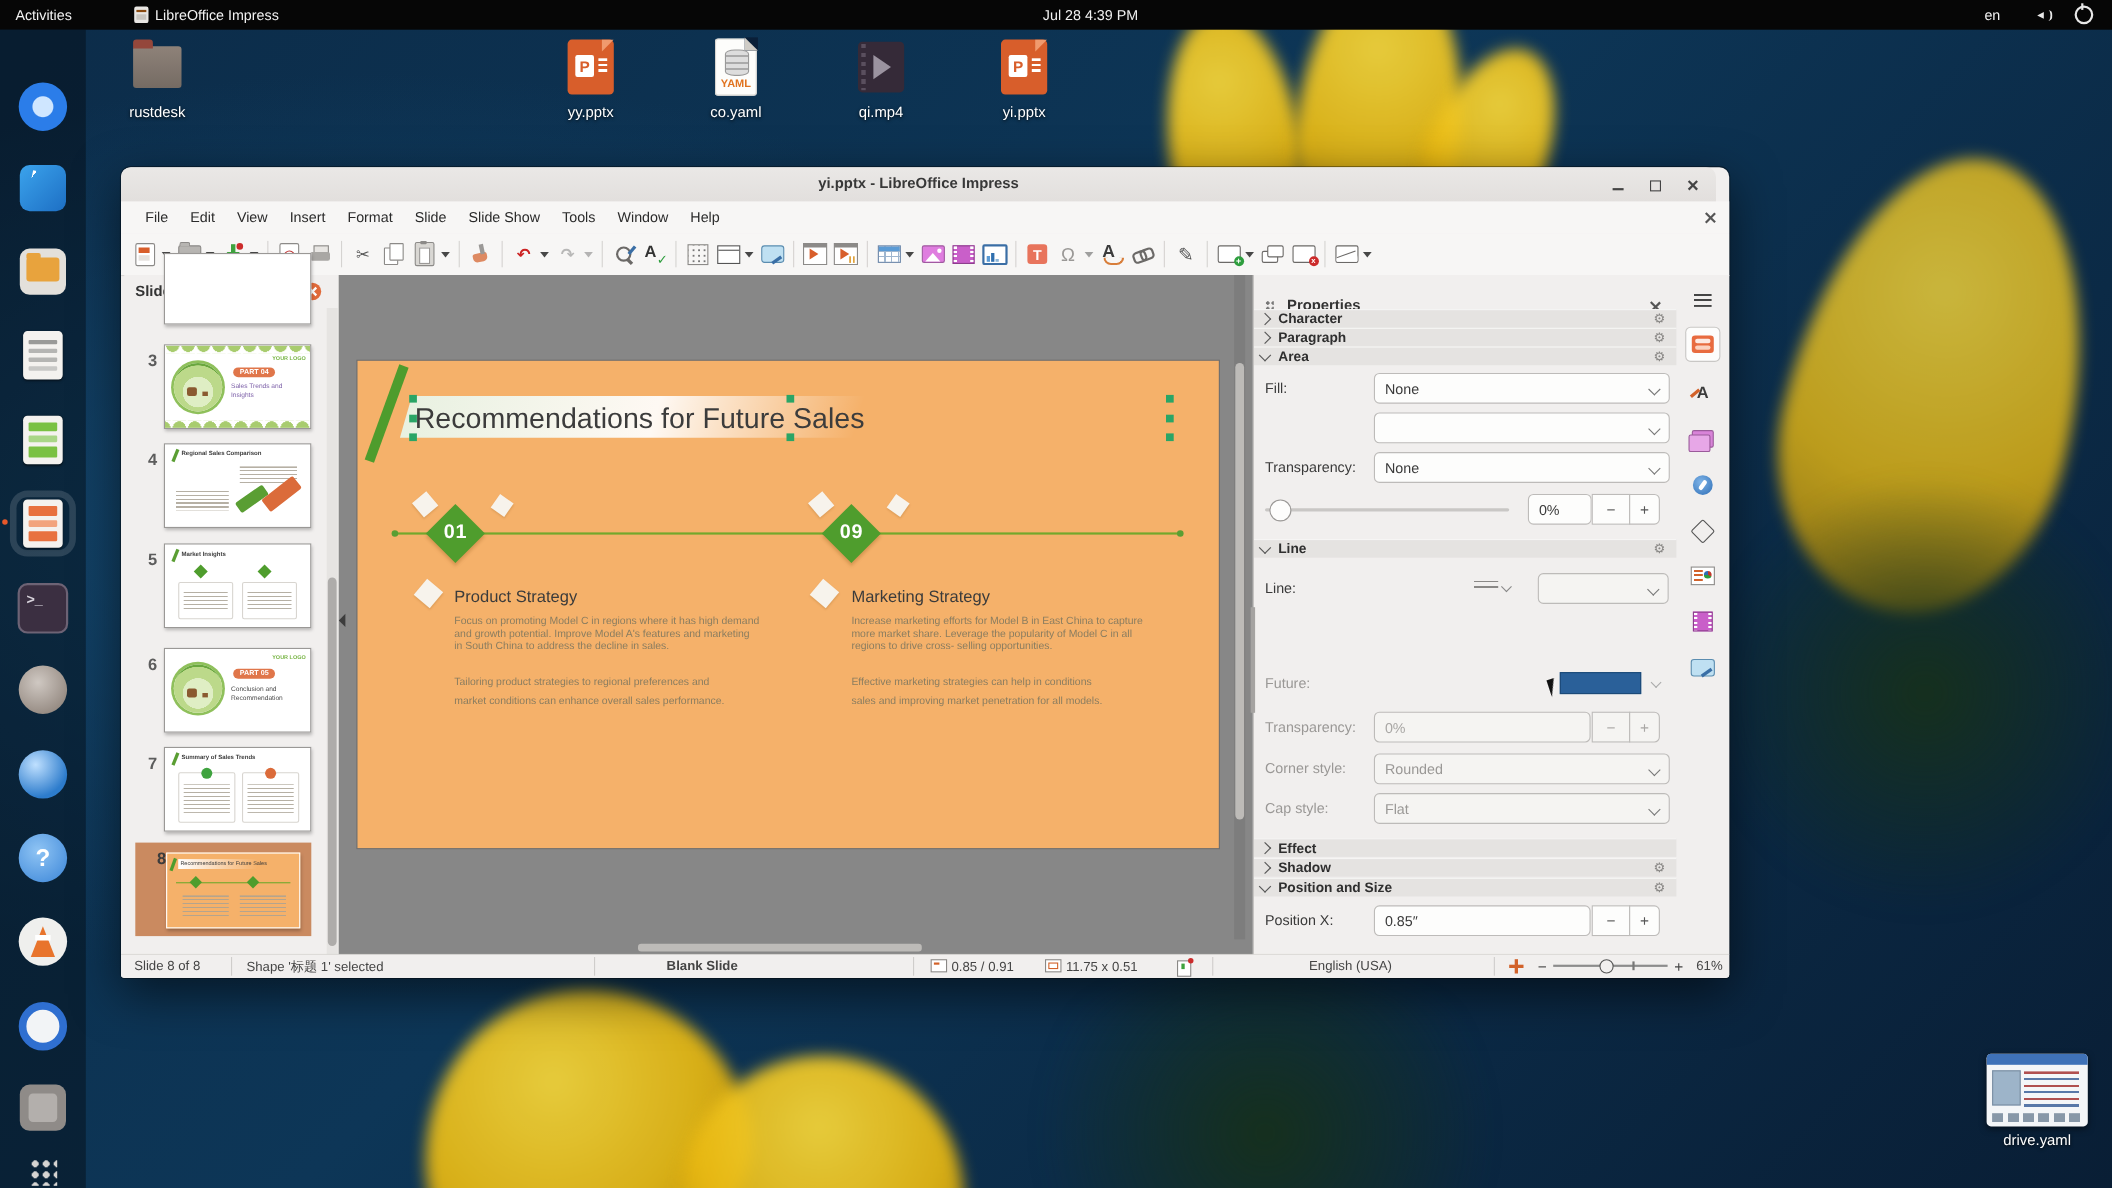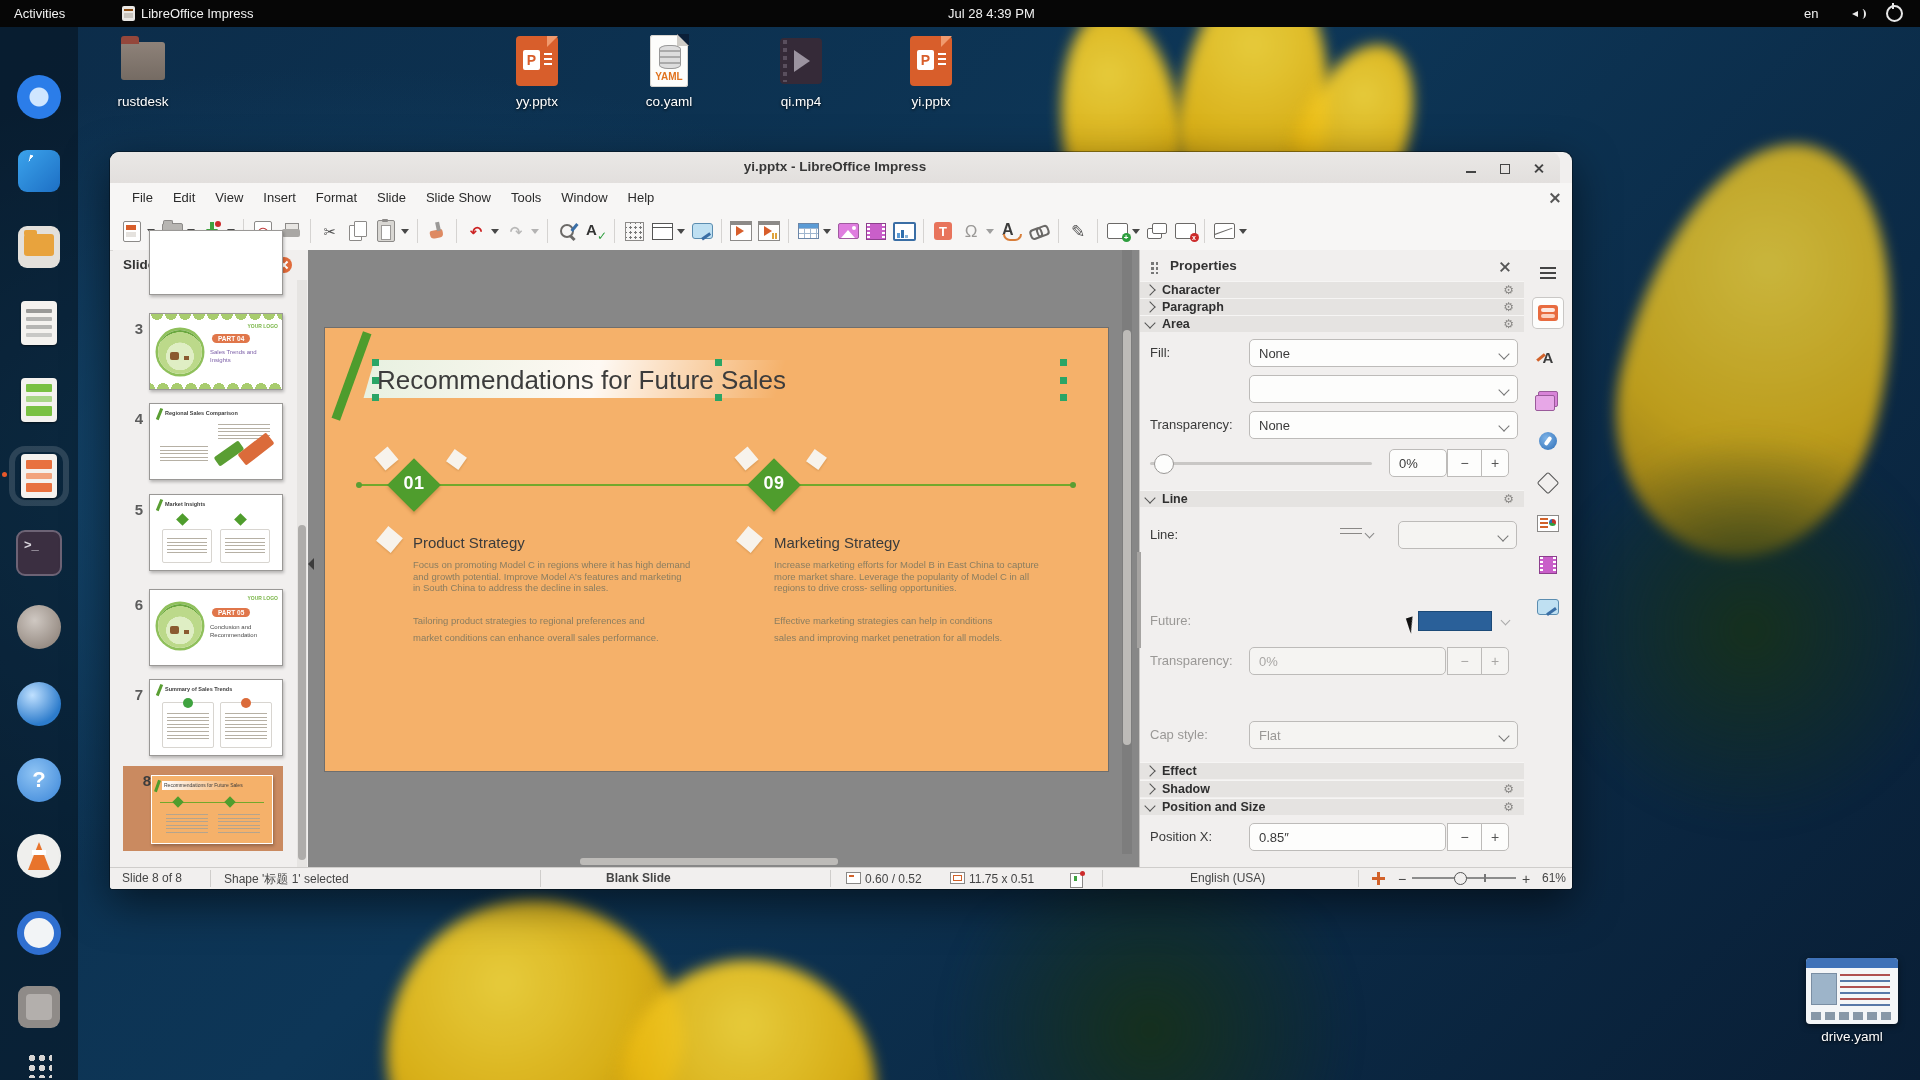--- a/index.html
+++ b/index.html
@@ -179,21 +179,21 @@
   .wdia{position:absolute;background:#f7f3ec;box-shadow:1px 1px 2px rgba(120,70,10,.2);}
   .s-head{position:absolute;top:206px;font-size:15px;color:#3b3b3b;}
   .s-para{position:absolute;width:278px;font-size:9.5px;line-height:11.5px;color:#8a7d60;}
   .s-para2{position:absolute;width:290px;font-size:9.5px;line-height:17px;color:#8a7d60;}
   .vsb{position:absolute;right:7px;top:0;width:10px;bottom:14px;background:#7d7d7d;}
   .vsb .th{position:absolute;left:1px;width:8px;border-radius:4px;background:#bdbbb8;}
   .hsb-th{position:absolute;height:7px;border-radius:3px;background:#bdbbb8;}
   .splitter-arrow{position:absolute;left:0;top:308px;width:0;height:0;border-top:6px solid #0000;border-bottom:6px solid #0000;border-right:6px solid #3c3c3c;}
   
   #props{position:absolute;left:1029px;top:98px;width:386px;bottom:21px;background:#f1efee;border-left:1px solid #c6c4c2;}
-  #props .hdr{position:absolute;left:0;top:5px;right:0;height:24px;}
+  #props .hdr{position:absolute;left:0;top:17px;right:0;height:24px;}
   #props .hdr .t{position:absolute;left:30px;top:3px;font-weight:bold;font-size:13.5px;color:#333;}
   .dots6{position:absolute;left:10px;top:6px;width:8px;height:13px;background:radial-gradient(circle 1.5px,#777 97%,#0000 100%);background-size:5px 5px;}
   .xclose{position:absolute;right:14px;top:5px;width:14px;height:14px;}
   .xclose:before,.xclose:after{content:"";position:absolute;left:6px;top:1px;width:1.6px;height:12px;background:#555;}
   .xclose:before{transform:rotate(45deg);} .xclose:after{transform:rotate(-45deg);}
   .psec{position:absolute;left:0;width:384px;height:16px;background:#e5e3e1;border-top:1px solid #f6f5f4;display:flex;align-items:center;font-size:12.5px;font-weight:bold;color:#2f2f2f;}
   .psec .gear{margin-left:auto;margin-right:10px;font-size:12px;color:#8a8886;font-weight:normal;}
   .chv{width:7px;height:7px;border-right:1.6px solid #555;border-bottom:1.6px solid #555;margin:0 8px 0 6px;}
   .chv.r{transform:rotate(-45deg);} .chv.d{transform:rotate(45deg);margin-top:-3px;}
   .plabel{position:absolute;left:10px;top:7px;font-size:13px;color:#3a3a3a;}
@@ -790,20 +790,27 @@
         <span style="position:absolute;left:362px;top:11px;width:6px;height:6px;border-right:1.5px solid #aaa;border-bottom:1.5px solid #aaa;transform:rotate(45deg);"></span>
       </div>
       <div class="prow dis" style="top:396px;">
         <span class="plabel">Transparency:</span>
         <div class="spin" style="left:109px;width:186px;">
             <span>0%</span>
           </div>
         <div class="sbtn" style="left:307px;">−</div>
         <div class="sbtn" style="left:341px;width:26px;border-radius:0 5px 5px 0;">+</div>
       </div>
+      <div class="prow dis" style="top:434px;">
+        <span class="plabel">Corner style:</span>
+        <div class="dd" style="left:109px;width:258px;">
+            <span>Rounded</span>
+            <span class="chev"></span>
+          </div>
+      </div>
       <div class="prow dis" style="top:470px;">
         <span class="plabel">Cap style:</span>
         <div class="dd" style="left:109px;width:258px;">
             <span>Flat</span>
             <span class="chev"></span>
           </div>
       </div>
 
       <div class="psec" style="top:512px;">
           <span class="chv r"></span>
@@ -860,21 +867,21 @@
         </div>
     </div>
 
     <div id="statusbar">
       <span class="it" style="left:12px;">Slide 8 of 8</span>
       <span class="ssep" style="left:100px;"></span>
       <span class="it" style="left:114px;">Shape '标题 1' selected</span>
       <span class="ssep" style="left:430px;"></span>
       <span class="it" style="left:496px;font-weight:bold;">Blank Slide</span>
       <span class="ssep" style="left:720px;"></span>
-      <span class="it" style="left:736px;"><span class="st-ico pos"></span><span>0.60 / 0.52</span></span>
+      <span class="it" style="left:736px;"><span class="st-ico pos"></span><span>0.85 / 0.91</span></span>
       <span class="it" style="left:840px;"><span class="st-ico size"></span><span>11.75 x 0.51</span></span>
       <span class="it" style="left:960px;"><span class="st-save"></span></span>
       <span class="ssep" style="left:992px;"></span>
       <span class="it" style="left:1080px;">English (USA)</span>
       <span class="ssep" style="left:1248px;"></span>
       <span class="fitico" style="left:1262px;"></span>
       <span class="it" style="left:1288px;font-size:14px;">−</span>
       <span class="zoomtrack" style="left:1302px;">
         <span class="zoomtick"></span>
         <span class="zoomthumb" style="left:42px;"></span>

